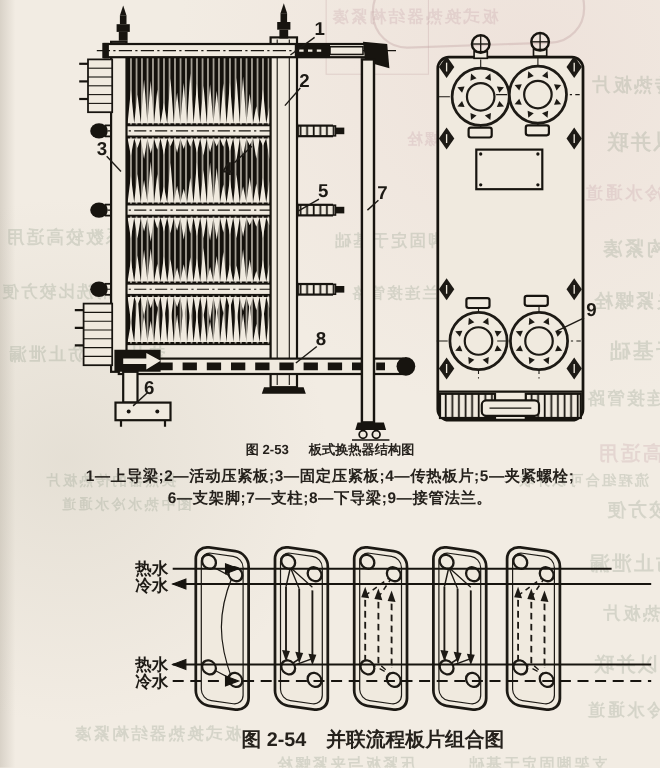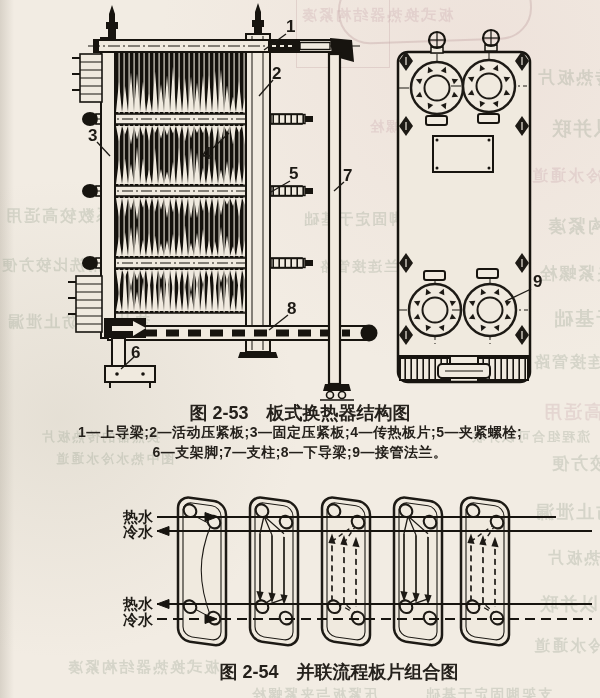--- a/index.html
+++ b/index.html
@@ -30,21 +30,21 @@
     position:absolute;left:296px;top:-8px;width:92px;height:74px;
     border:1px solid rgba(195,165,165,.33);
   }
   svg{position:absolute;left:0;}
   #fig1{top:0;}
   #fig2{top:478px;}
   .caption{
     position:absolute;left:0;width:600px;text-align:center;
     color:#25211c;font-weight:700;
   }
-  #cap253{top:401px;font-size:18px;}
+  #cap253{top:401px;font-size:12px;}
   #cap253 .gap, #cap254 .gap{display:inline-block;width:18px;}
   #legend1{top:424px;font-size:14px;letter-spacing:.5px;}
   #legend2{top:444px;font-size:14px;letter-spacing:.5px;}
   #cap254{top:660px;font-size:18px;padding-left:39px;}
   #watermark{
     position:absolute;left:460px;top:637px;width:140px;text-align:center;
     opacity:.85;pointer-events:none;
   }
   #wm-company{font-size:13px;letter-spacing:9px;font-weight:700;}
   #wm-phone{font-size:16px;letter-spacing:2px;font-weight:700;margin-top:1px;}

